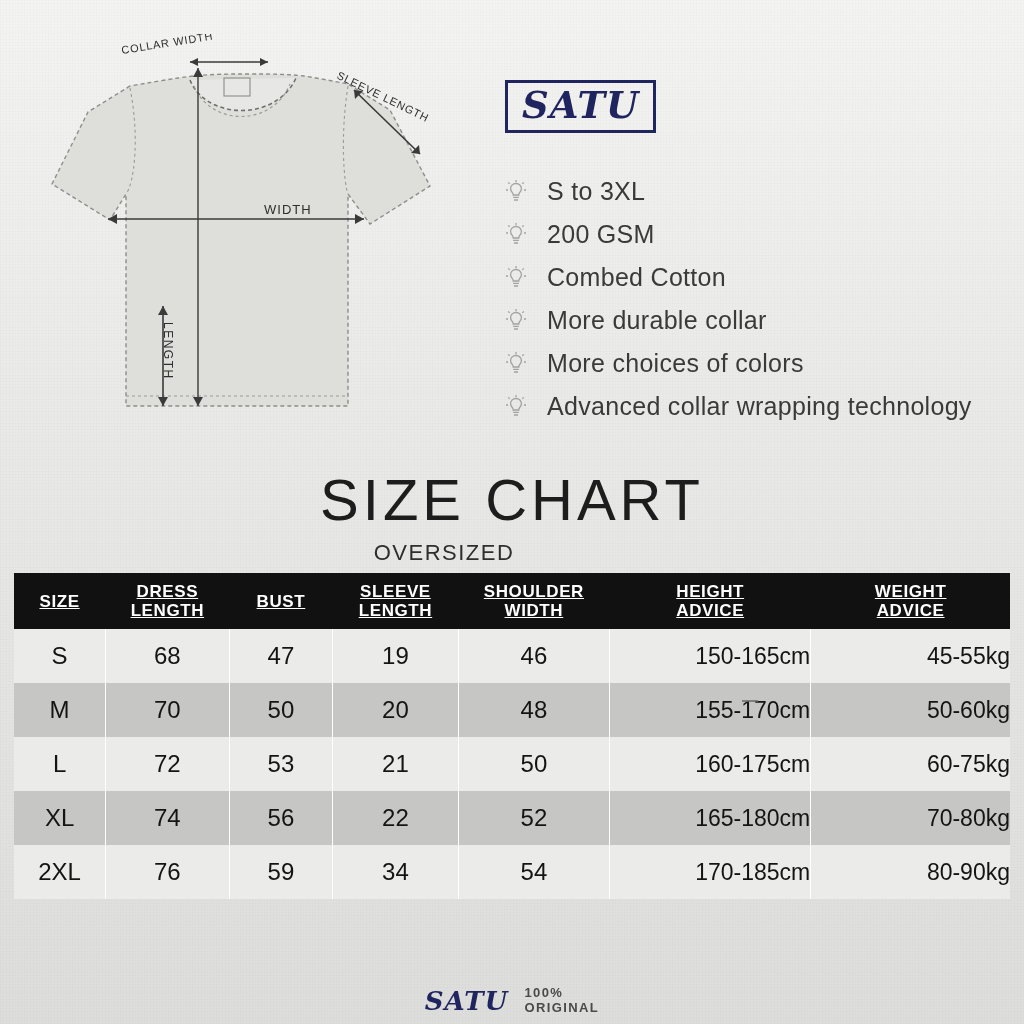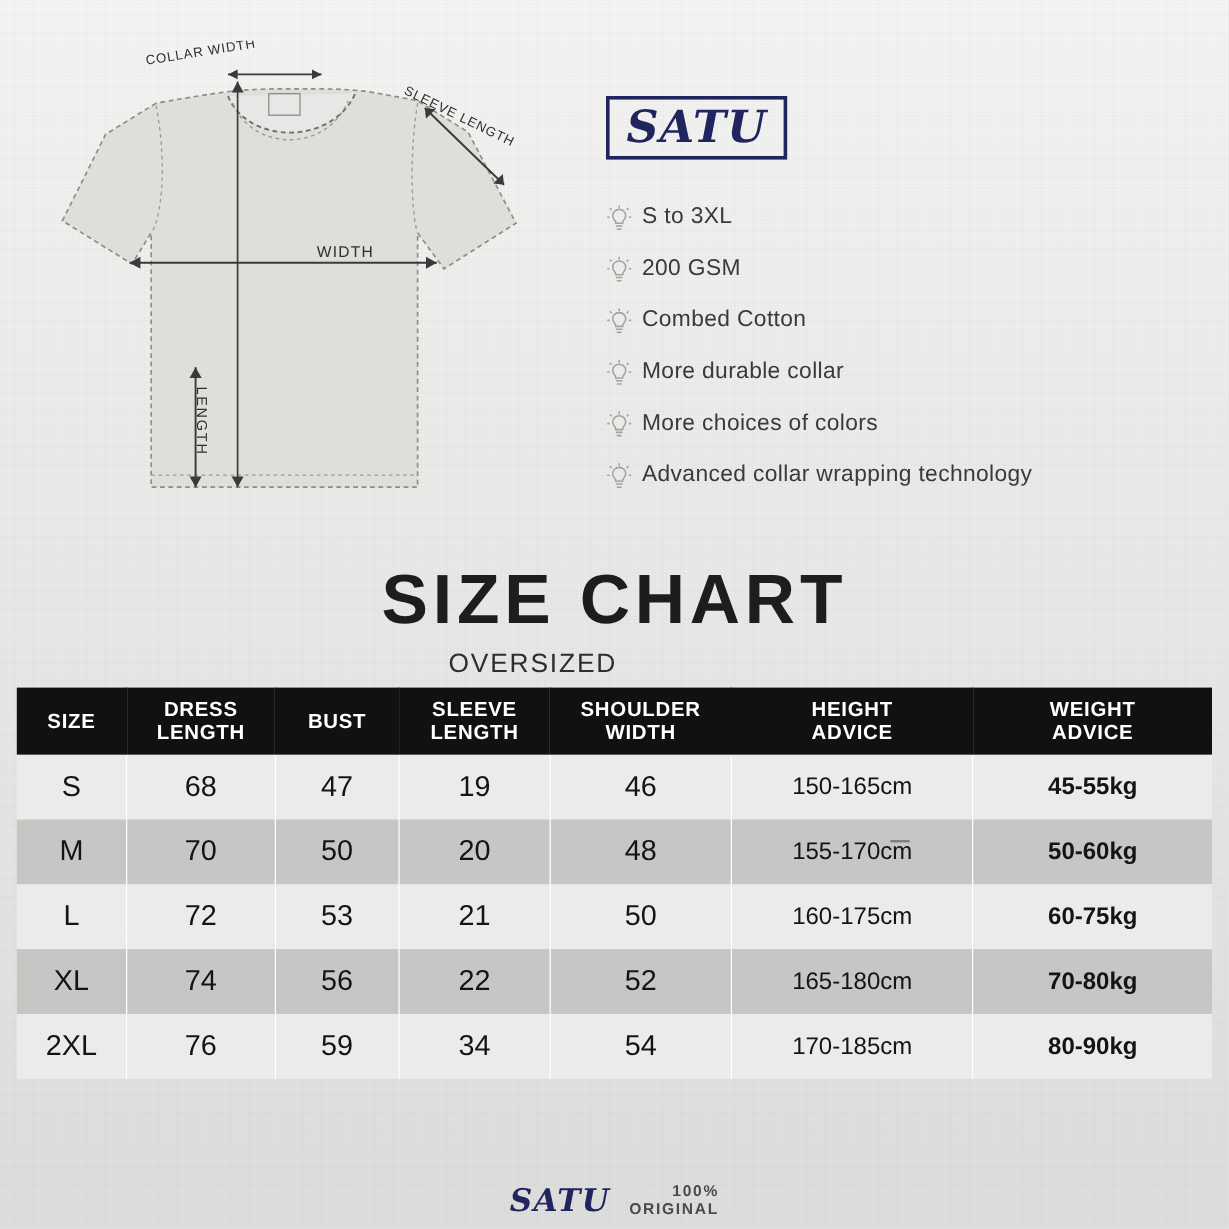--- a/index.html
+++ b/index.html
@@ -53,35 +53,35 @@
   .brand-tagline {
     font-size: 28px;
     letter-spacing: 1.2px;
     color: #2b2b2b;
     white-space: nowrap;
   }
   .features {
     position: absolute; left: 505px; top: 170px; width: 520px;
   }
   .feature {
-    display: flex; gap: 8px;
+    display: flex; align-items: center; gap: 20px;
     height: 43px;
-    font-size: 19px;
+    font-size: 25px;
     color: #3a3a3a;
     letter-spacing: 0.3px;
     white-space: nowrap;
   }
   .bulb { width: 22px; height: 26px; flex: 0 0 22px; opacity: .75; }
 
   
   .title {
     position: absolute; top: 466px; left: 0; width: 1024px;
     text-align: center;
     font-size: 58px;
-    font-weight: bold;
+    font-weight: normal;
     letter-spacing: 4px;
     color: #1d1d1d;
   }
   .subtitle {
     position: absolute; top: 540px; left: 0; width: 888px;
     text-align: center;
     font-size: 22px;
     letter-spacing: 1.5px;
     color: #2e2e2e;
   }
@@ -96,33 +96,34 @@
   table.size-table thead th {
     background: #111111;
     color: #ffffff;
     font-size: 17px;
     font-weight: bold;
     letter-spacing: .6px;
     line-height: 1.12;
     padding: 9px 2px;
     text-align: center;
     border-right: 1px solid #111;
+    text-decoration: underline;
   }
   table.size-table thead th:last-child { border-right: none; }
   table.size-table tbody td {
     text-align: center;
     font-size: 24px;
     color: #141414;
     height: 54px;
     border-right: 1px solid #ffffff;
   }
-  table.size-table tbody td:last-child { border-right: none; font-weight: bold; }
+  table.size-table tbody td:last-child { border-right: none; }
   table.size-table tbody tr.light td { background: #ebebe9; }
   table.size-table tbody tr.dark  td { background: #c6c6c4; }
-  table.size-table tbody td.tight { font-size: 20px; }
+  table.size-table tbody td.tight { font-size: 23px; text-align: right; }
 
   col.c-size { width: 9.2%; }
   col.c-dress { width: 12.4%; }
   col.c-bust { width: 10.4%; }
   col.c-sleeve { width: 12.6%; }
   col.c-shoulder { width: 15.2%; }
   col.c-height { width: 20.2%; }
   col.c-weight { width: 20.0%; }
 
   
@@ -136,21 +137,21 @@
     font-size: 26px;
     color: #20255f;
     letter-spacing: 1px;
   }
   .footer-orig {
     font-size: 13px;
     font-weight: bold;
     letter-spacing: 1.4px;
     color: #4a4a4a;
     line-height: 1.15;
-    text-align: right;
+    text-align: left;
   }
   .stray {
     position: absolute;
     left: 742px; top: 700px;
     width: 16px; height: 2px;
     background: #6d6d6d;
     opacity: .8;
   }
 </style>
 </head>

